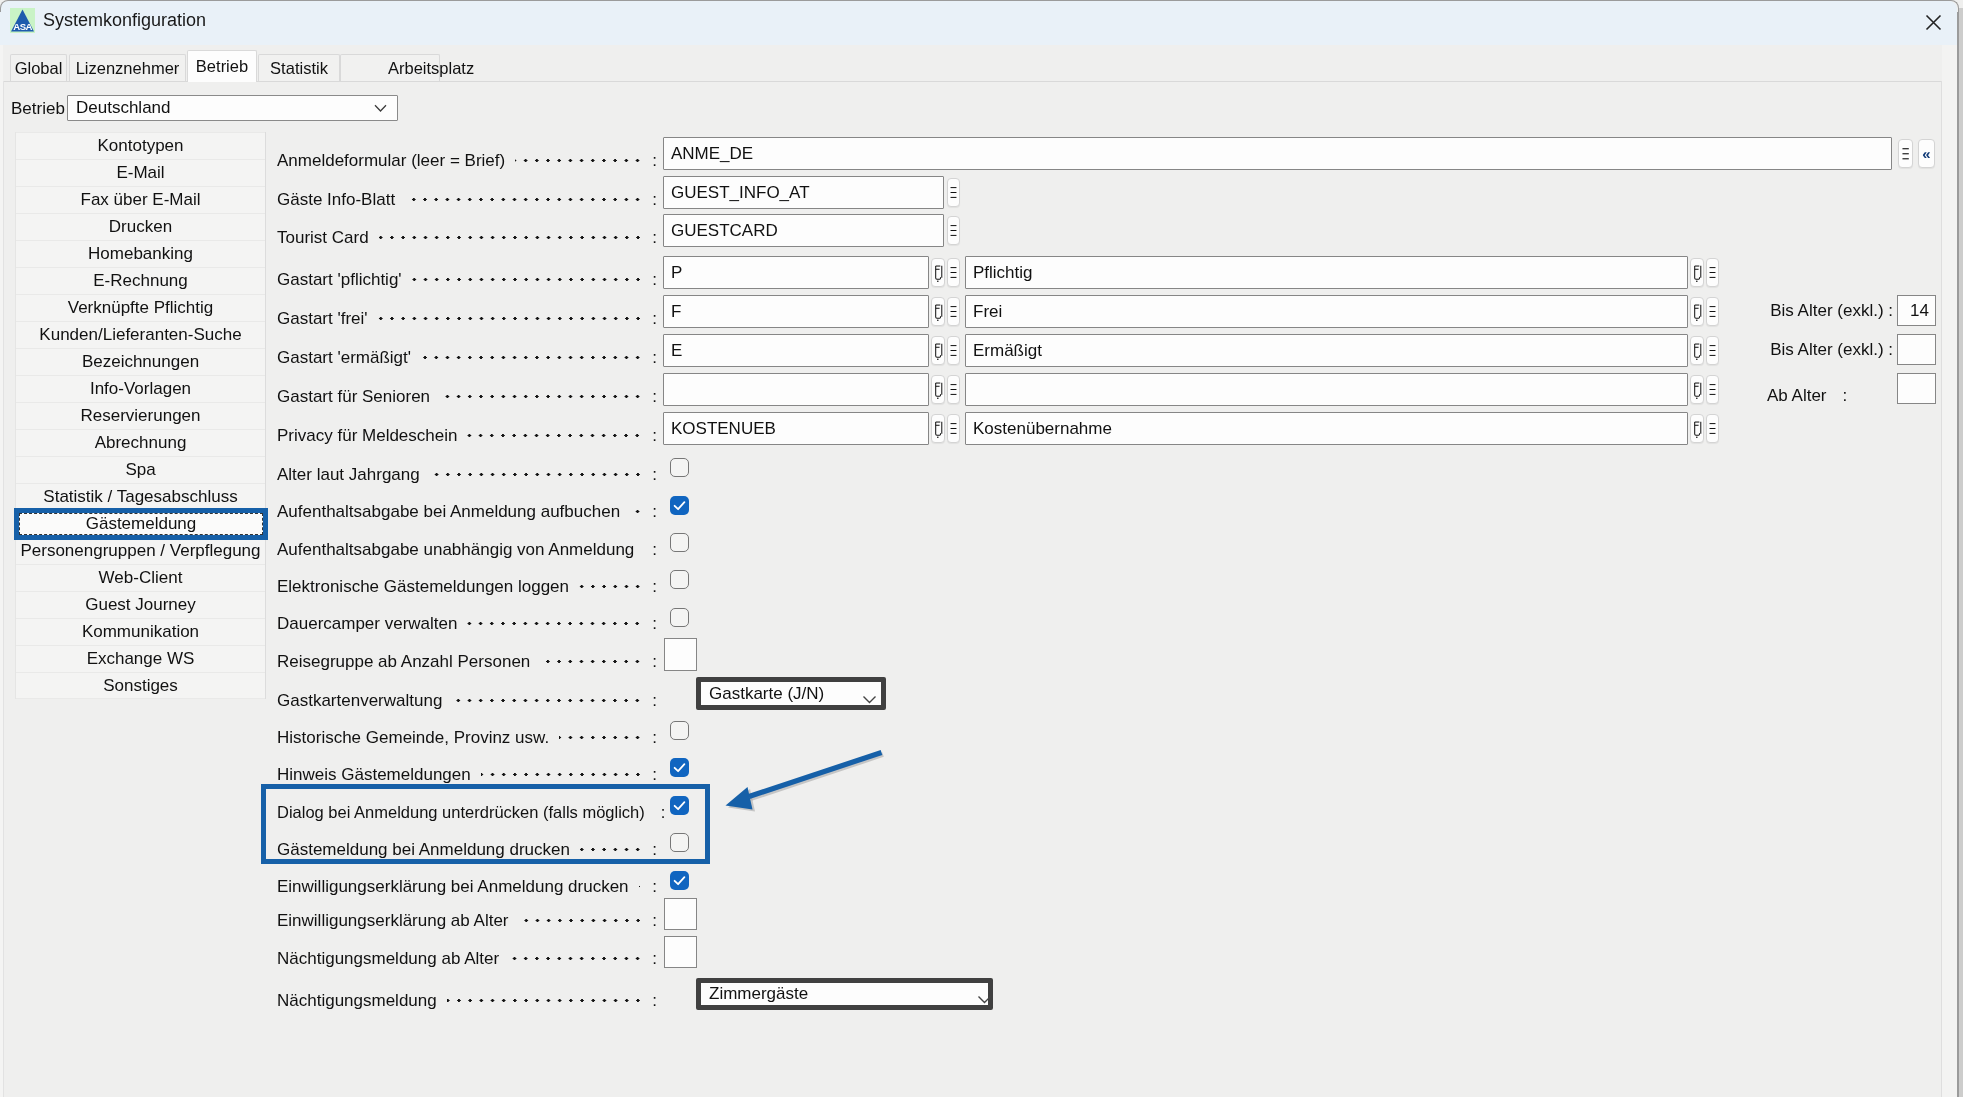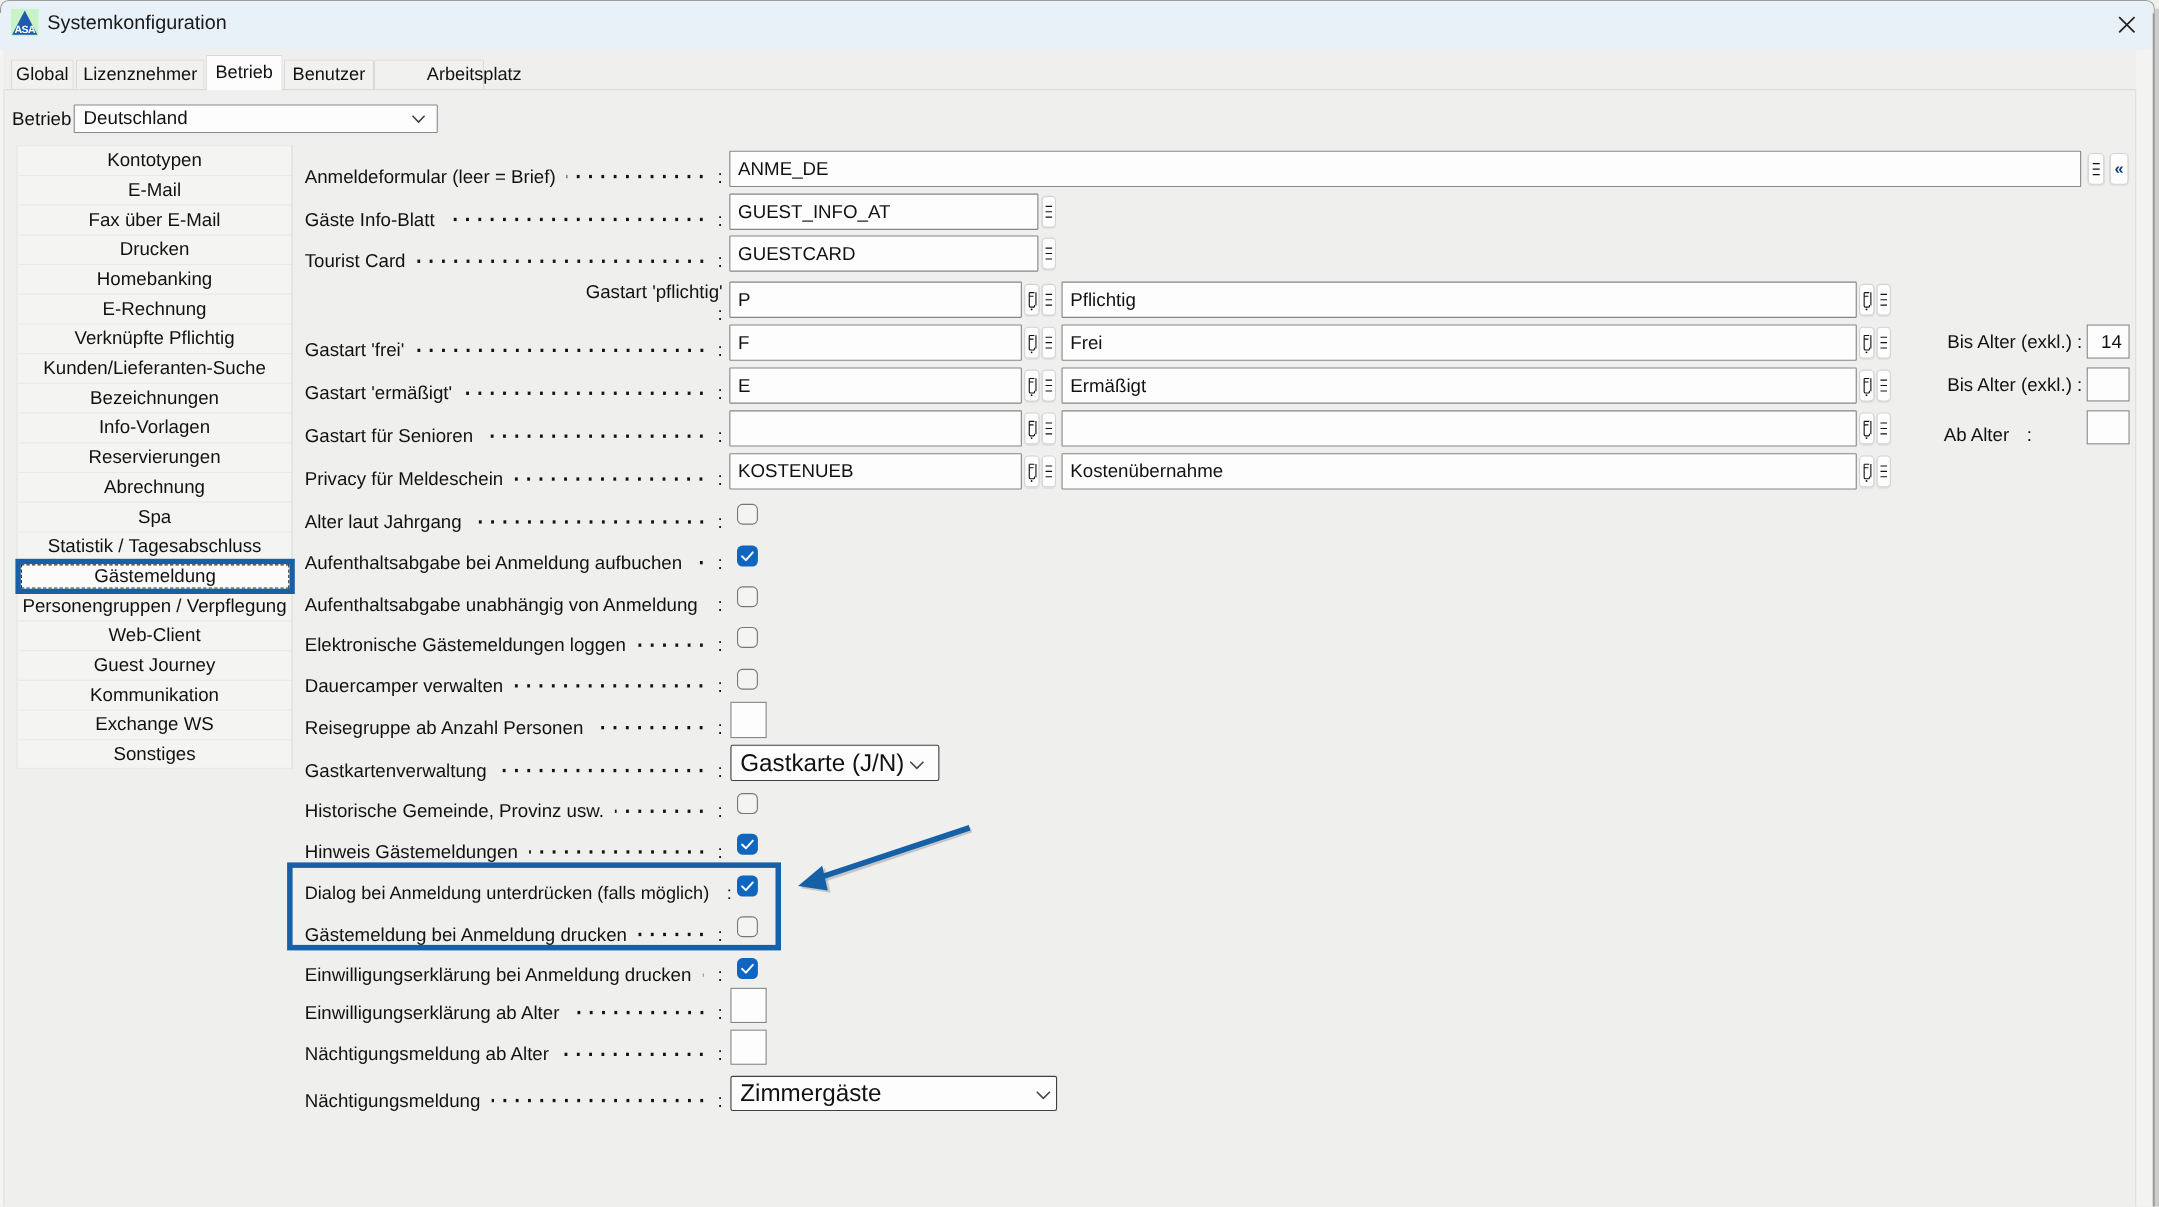--- a/index.html
+++ b/index.html
@@ -15,22 +15,22 @@
 .panelleft{left:3px;top:81px;width:1px;height:1016px;background:#e2e2e2;}
 .panelstripleft{left:0;top:45px;width:3px;height:1052px;background:#f4f4f3;}
 .tabline{left:4px;top:81px;width:1937px;height:1px;background:#d9d9d9;}
 .tab{top:54px;height:27px;background:#f1f1f0;border:1px solid #d9d9d9;border-bottom:none;box-sizing:border-box;
  font-size:16.5px;text-align:center;line-height:26px;border-radius:2px 2px 0 0;}
 .tab.active{top:50px;height:31.5px;background:#fdfdfd;line-height:30px;z-index:3;}
 .combo{background:#fdfdfd;border:1px solid #8a8a8a;box-sizing:border-box;border-radius:1px;}
 .field{background:#fdfdfd;border:1px solid #868686;box-sizing:border-box;font-size:17px;
  padding:0 0 0 7px;display:flex;align-items:center;white-space:nowrap;overflow:hidden;border-radius:1px;}
 .sbtn{background:#fdfdfd;border:1px solid #d4d4d4;border-radius:4px;box-sizing:border-box;display:flex;align-items:center;justify-content:center;box-shadow:0 1px 1px rgba(0,0,0,0.06);}
-.drop{background:#fdfdfd;border:1px solid #404040;border-radius:2px;box-sizing:border-box;font-size:22px;
- display:flex;align-items:center;padding-left:8px;}
+.drop{background:#fdfdfd;border:5px solid #404040;border-radius:2px;box-sizing:border-box;font-size:17px;
+ display:flex;align-items:center;padding-left:8px;margin-left:32px;}
 .cb{width:19px;height:19px;border:1px solid #777;border-radius:5px;box-sizing:border-box;background:#f4f4f3;}
 .cbc{width:19px;height:19px;border-radius:5px;box-sizing:border-box;background:#1065c0;}
 .ni{background:#fdfdfd;border:1px solid #868686;box-sizing:border-box;}
 .lbl{display:flex;align-items:flex-end;height:34px;font-size:17px;white-space:nowrap;}
 .lbl>span:first-child,.lbl>span:last-child{flex:0 0 auto;}
 .dots{flex:1 1 0;min-width:0;height:100%;margin:0 6px 0 10px;
  background-image:radial-gradient(circle 1.5px at 50% 50%,#141414 97%,rgba(0,0,0,0) 100%);
  background-size:11.2px 3px;background-repeat:repeat-x;background-position:right 3px top 22.2px;}
 .cell{left:16px;width:249px;height:27px;position:absolute;background:#f4f4f3;border-top:1px solid #e9e9e8;
  text-align:center;font-size:17px;line-height:26px;box-sizing:border-box;white-space:nowrap;}
@@ -50,21 +50,21 @@
 <div class="abs rightstrip"></div>
 <div class="abs rightline"></div>
 <div class="abs winright"></div>
 <div class="abs winrightout"></div>
 <div class="abs panelstripleft"></div>
 <div class="abs panelleft"></div>
 <div class="abs tabline"></div>
 <div class="abs tab" style="left:10px;width:57px;">Global</div>
 <div class="abs tab" style="left:69px;width:117px;">Lizenznehmer</div>
 <div class="abs tab active" style="left:187px;width:70px;">Betrieb</div>
-<div class="abs tab" style="left:258px;width:82px;">Benutzer</div>
+<div class="abs tab" style="left:258px;width:82px;">Statistik</div>
 <div class="abs tab" style="left:340px;width:100px;padding-left:47px;">Arbeitsplatz</div>
 <div class="abs" style="left:11px;top:96px;height:26px;line-height:25px;font-size:17px;">Betrieb</div>
 <div class="abs combo" style="left:67px;top:95px;width:331px;height:26px;display:flex;align-items:center;padding-left:8px;font-size:17px;">Deutschland
 <svg style="position:absolute;right:10px;top:8px;" width="13" height="9" viewBox="0 0 13 9">
       <path d="M1,1.2 L6.5,7 L12,1.2" fill="none" stroke="#3c3c3c" stroke-width="1.3"></path>
     </svg></div>
 <div class="cell" style="top:132.0px;">Kontotypen</div>
 <div class="cell" style="top:159.0px;">E-Mail</div>
 <div class="cell" style="top:186.0px;">Fax über E-Mail</div>
 <div class="cell" style="top:213.0px;">Drucken</div>
@@ -128,21 +128,21 @@
 <div class="abs field" style="left:663px;top:214px;width:281px;height:33px;">GUESTCARD</div>
 <div class="abs sbtn" style="left:947px;top:216px;width:13px;height:29px;">
     <svg class="bicon" width="13" height="29" viewBox="0 0 13 29">
       <g stroke="#111" stroke-width="1.2" fill="none">
         <path d="M3,8.7 H10"></path>
         <path d="M3,14.5 H10"></path>
         <path d="M3,20.3 H10"></path>
       </g>
     </svg>
   </div>
-<div class="abs lbl" style="left:277px;top:255.5px;width:380px;flex-direction:column;">
+<div class="abs lbl" style="left:277px;top:255.5px;width:380px;">
     <span>Gastart 'pflichtig'</span>
     <span class="dots"></span>
     <span>:</span>
   </div>
 <div class="abs field" style="left:663px;top:256px;width:266px;height:33px;">P</div>
 <div class="abs sbtn" style="left:931px;top:258px;width:14px;height:29px;">
     <svg class="bicon" width="13" height="29" viewBox="0 0 13 29">
       <g fill="none" stroke="#111" stroke-width="1.1">
         <path d="M4,7.5 H9"></path>
         <path d="M4,7.5 V20.5 C4,21.3 4.6,21.8 5.4,21.8 H8.2 C8.8,21.8 9.2,21.4 9.2,20.8 V19.6"></path>

